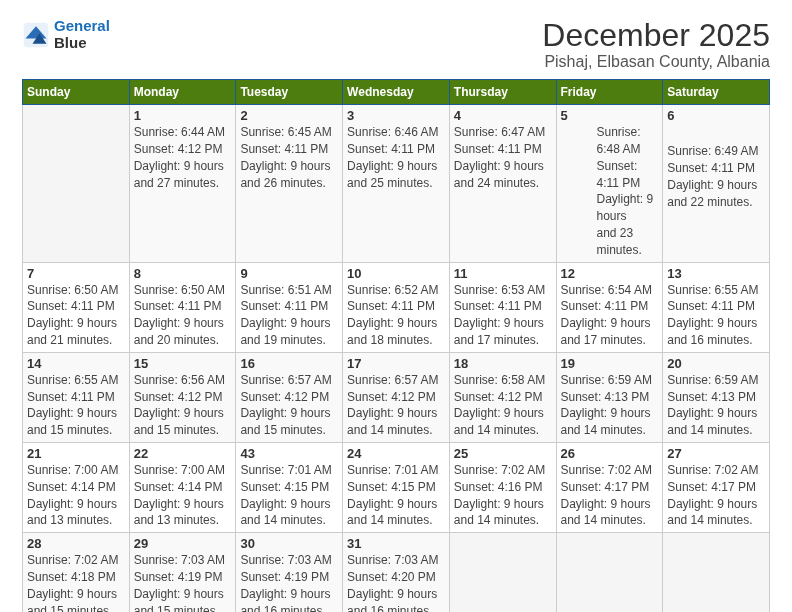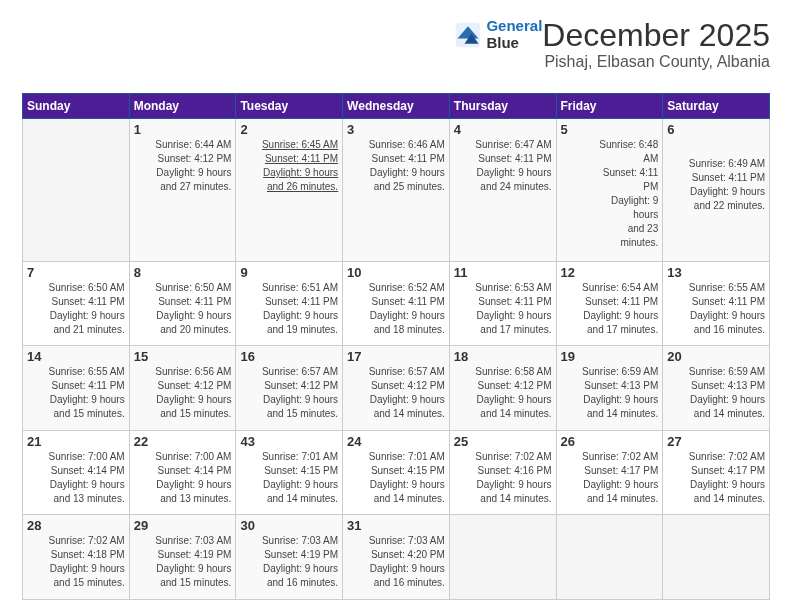--- a/index.html
+++ b/index.html
@@ -12,23 +12,23 @@
     }
     .page {
       width: 792px;
       height: 612px;
       padding: 18px 22px 12px 22px;
       display: flex;
       flex-direction: column;
     }
     .header {
       display: flex;
-      justify-content: flex-end;
+      justify-content: space-between;
       align-items: flex-start;
-      margin-bottom: 22px;
+      margin-bottom: 8px;
     }
     .logo {
       display: flex;
       align-items: center;
       gap: 4px;
     }
     .logo-text {
       font-size: 15px;
       font-weight: bold;
       color: #333;
@@ -53,21 +53,21 @@
       color: #555;
     }
     .calendar {
       flex: 1;
       border: 1px solid #ccc;
       border-collapse: collapse;
       width: 100%;
       table-layout: fixed;
     }
     .calendar thead tr th {
-      background: #4c1d95;
+      background: #4d7c0f;
       color: #fff;
       font-size: 12px;
       font-weight: bold;
       padding: 5px 4px;
       text-align: left;
       border: 1px solid #1a5a9a;
     }
     .calendar tbody tr td {
       border: 1px solid #ccc;
       vertical-align: top;
@@ -81,24 +81,23 @@
       background: #f9f9f9;
     }
     .day-number {
       font-size: 13px;
       font-weight: bold;
       color: #333;
       display: block;
       margin-bottom: 1px;
     }
     .day-info {
-      font-size: 10px;
+      font-size: 12px;
       color: #444;
       line-height: 1.4;
-      text-align: right;
     }
     .empty-cell {
       background: #f5f5f5 !important;
     }
   </style>
 </head>
 <body>
 
 <div class="page">
   <div class="header">
@@ -137,21 +136,21 @@
           <td class="empty-cell"></td>
           <td>
             <span class="day-number">1</span>
             <div class="day-info" style="white-space: pre-line;">Sunrise: 6:44 AM
 Sunset: 4:12 PM
 Daylight: 9 hours
 and 27 minutes.</div>
           </td>
           <td>
             <span class="day-number">2</span>
-            <div class="day-info" style="white-space: pre-line; text-decoration: underline;">Sunrise: 6:45 AM
+            <div class="day-info" style="white-space: pre-line;">Sunrise: 6:45 AM
 Sunset: 4:11 PM
 Daylight: 9 hours
 and 26 minutes.</div>
           </td>
           <td>
             <span class="day-number">3</span>
             <div class="day-info" style="white-space: pre-line;">Sunrise: 6:46 AM
 Sunset: 4:11 PM
 Daylight: 9 hours
 and 25 minutes.</div>

